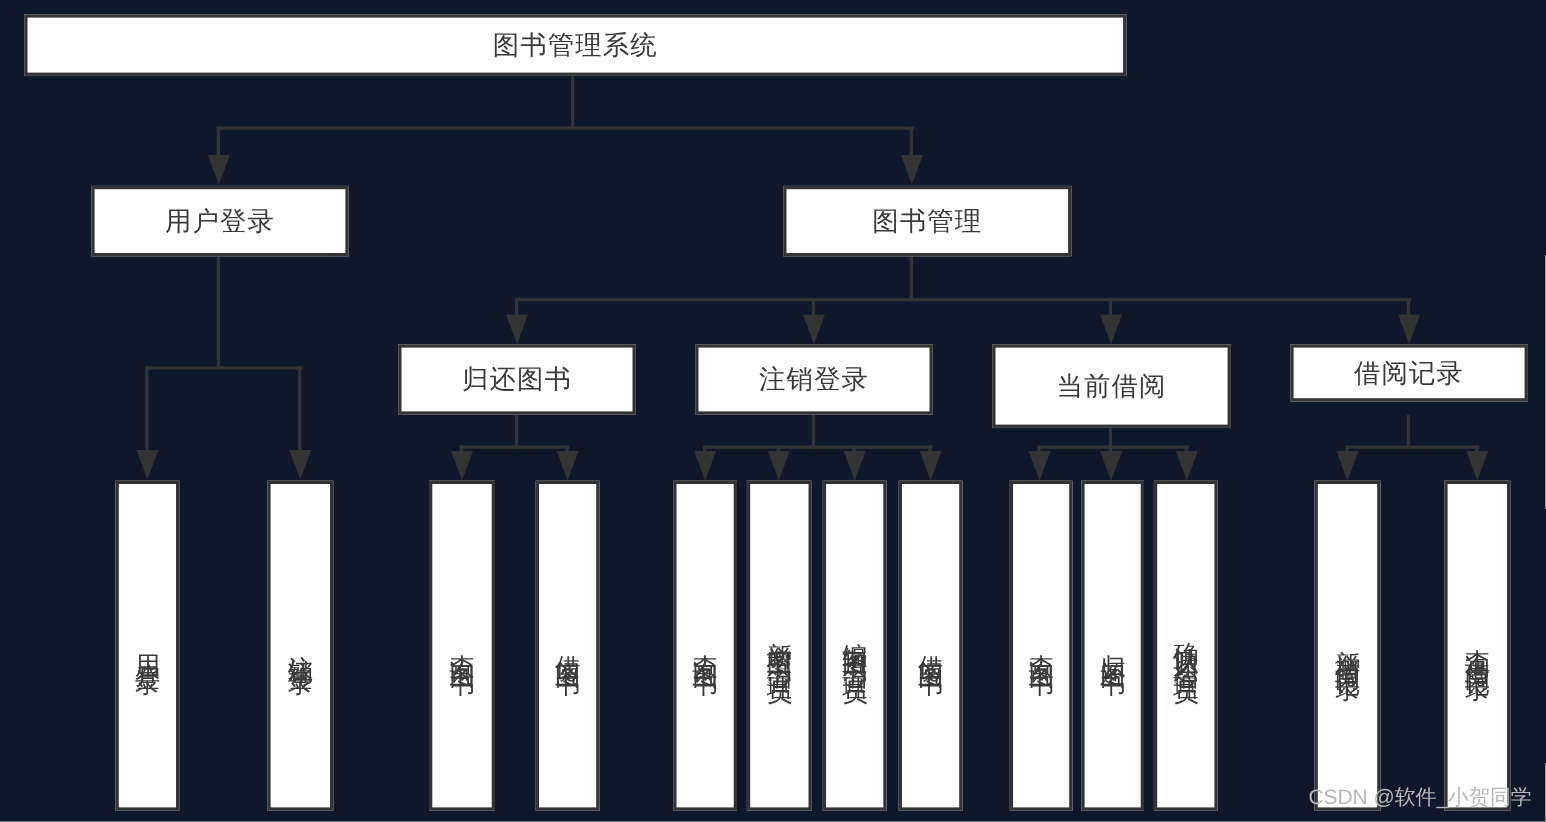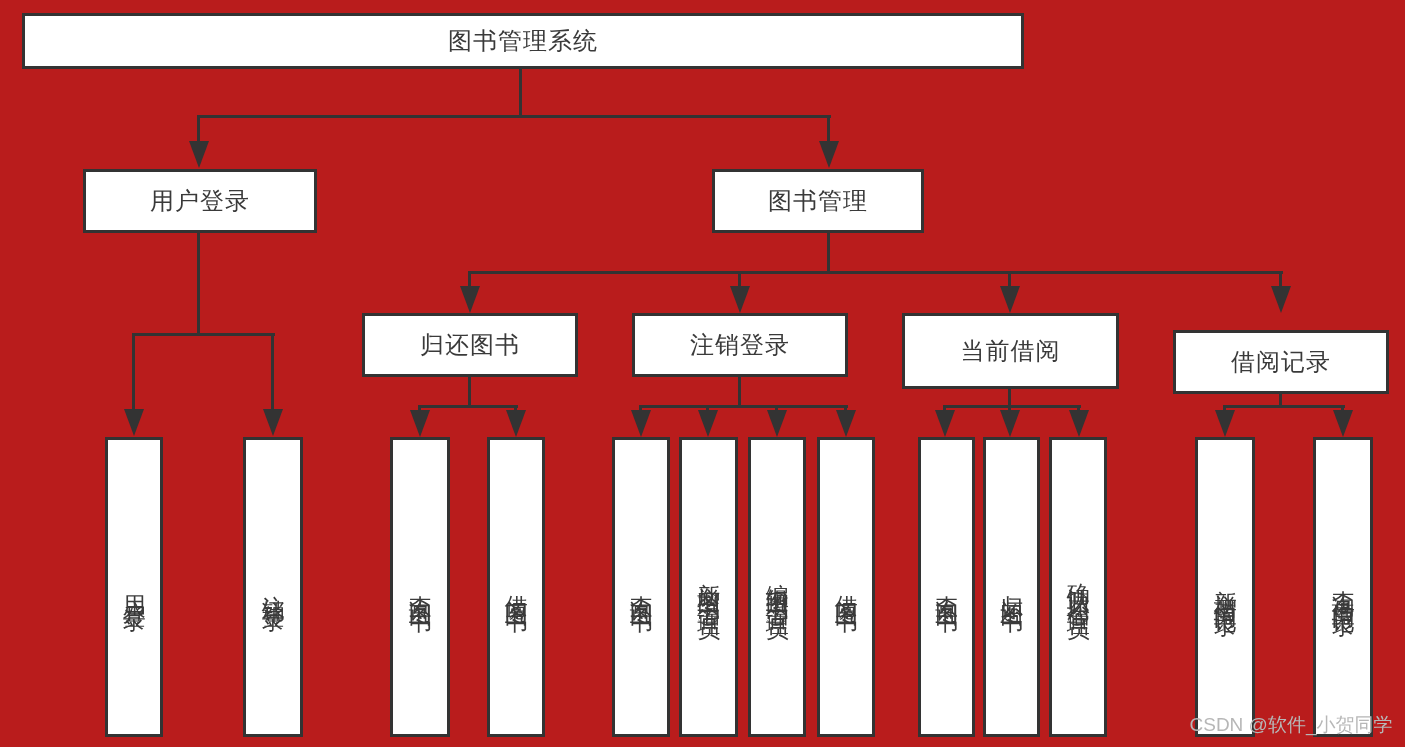--- a/index.html
+++ b/index.html
@@ -1,19 +1,19 @@
 <!DOCTYPE html>
 <html><head>
 <meta charset="utf-8">
 <style>
   html,body{margin:0;padding:0;background:#ffffff;}
   #canvas{
     position:relative;
     width:1405px;height:747px;
-    background:#b91c1c;
+    background:#0f172a;
     font-family:"Liberation Sans","DejaVu Sans",sans-serif;
     overflow:hidden;
   }
   .box{
     position:absolute;
     box-sizing:border-box;
     background:#ffffff;
     border:3px solid #333333;
     display:flex;
     align-items:center;
@@ -69,21 +69,21 @@
   <div class="vline" style="left:519px;top:69px;height:48px"></div>
   <div class="hline" style="left:197px;top:115px;width:634px"></div>
   <div class="vline" style="left:197px;top:115px;height:29px"></div>
   <div class="ahead" style="left:189px;top:141px"></div>
   <div class="vline" style="left:827px;top:115px;height:29px"></div>
   <div class="ahead" style="left:819px;top:141px"></div>
 
   <div class="box" style="left:83px;top:169px;width:234px;height:64px">
     <span>用户登录</span>
   </div>
-  <div class="box" style="left:712px;top:169px;width:212px;height:64px">
+  <div class="box" style="left:712px;top:169px;width:262px;height:64px">
     <span>图书管理</span>
   </div>
 
   <div class="vline" style="left:197px;top:233px;height:103px"></div>
   <div class="hline" style="left:132px;top:333px;width:143px"></div>
   <div class="vline" style="left:132px;top:333px;height:78px"></div>
   <div class="ahead" style="left:124px;top:409px"></div>
   <div class="vline" style="left:271px;top:333px;height:78px"></div>
   <div class="ahead" style="left:263px;top:409px"></div>
 
@@ -100,21 +100,21 @@
 
   <div class="box" style="left:362px;top:313px;width:216px;height:64px">
     <span>归还图书</span>
   </div>
   <div class="box" style="left:632px;top:313px;width:216px;height:64px">
     <span>注销登录</span>
   </div>
   <div class="box" style="left:902px;top:313px;width:217px;height:76px">
     <span>当前借阅</span>
   </div>
-  <div class="box" style="left:1173px;top:330px;width:216px;height:64px">
+  <div class="box" style="left:1173px;top:313px;width:216px;height:52px">
     <span>借阅记录</span>
   </div>
 
   <div class="vline" style="left:468px;top:377px;height:31px"></div>
   <div class="hline" style="left:418px;top:405px;width:100px"></div>
   <div class="vline" style="left:418px;top:405px;height:8px"></div>
   <div class="ahead" style="left:410px;top:410px"></div>
   <div class="vline" style="left:514px;top:405px;height:8px"></div>
   <div class="ahead" style="left:506px;top:410px"></div>
 

